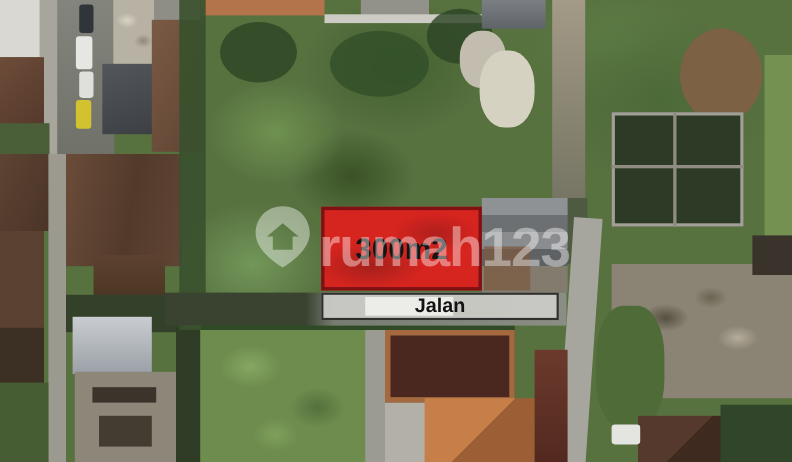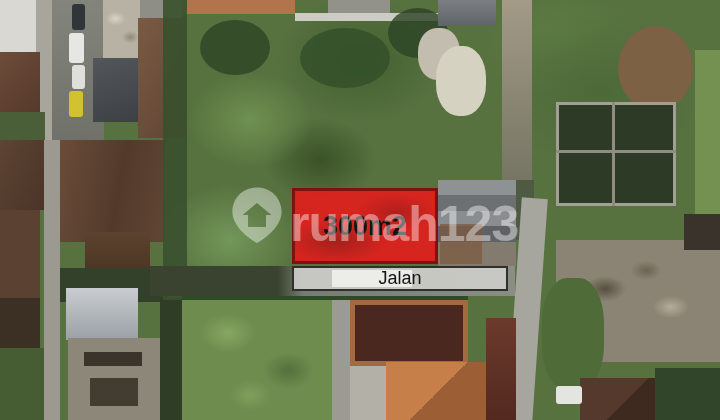--- a/index.html
+++ b/index.html
@@ -26,21 +26,21 @@
     display:flex;align-items:center;justify-content:center;z-index:20;
   }
   .plot-label{font-size:27px;font-weight:700;color:#141414;}
   .road-band{
     position:absolute;left:292px;top:266px;width:216px;height:25px;
     box-sizing:border-box;border:2px solid #2f2f2d;
     background:rgba(203,203,199,0.94);
     display:flex;align-items:center;justify-content:center;z-index:20;
   }
   .road-band .bright{position:absolute;left:38px;top:2px;width:80px;height:17px;background:rgba(242,242,239,0.85);}
-  .road-label{position:relative;font-size:18px;font-weight:400;color:#131313;}
+  .road-label{position:relative;font-size:18px;font-weight:700;color:#131313;}
   .watermark{
     position:absolute;left:226px;top:185px;display:flex;align-items:flex-end;
     z-index:30;pointer-events:none;
   }
   .watermark svg{opacity:0.42;}
   .wm-text{
     font-size:50px;font-weight:700;color:rgba(255,255,255,0.42);
     line-height:1;margin-left:2px;margin-top:2px;letter-spacing:-1px;
   }
 </style>

